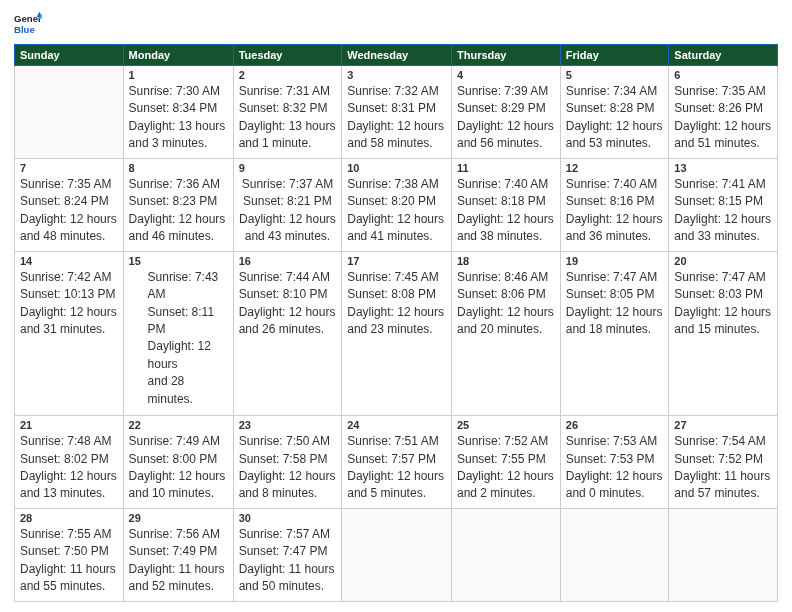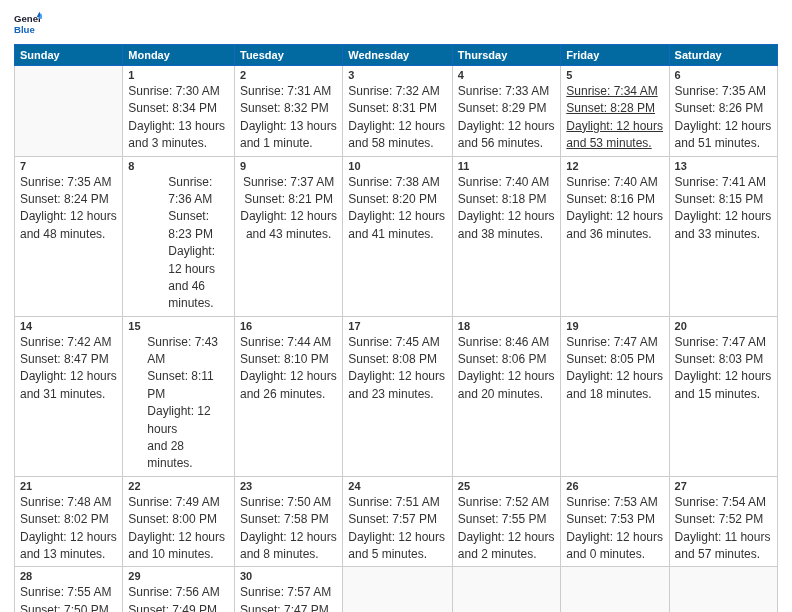--- a/index.html
+++ b/index.html
@@ -43,21 +43,21 @@
     .location-title {
       font-size: 14px;
       color: #555;
     }
     .calendar-table {
       width: 100%;
       border-collapse: collapse;
       flex: 1;
     }
     .calendar-table th {
-      background: #0369a1;
+      background: #14532d;
       color: #fff;
       font-size: 11px;
       font-weight: bold;
       padding: 4px 5px;
       text-align: left;
       border: 1px solid #1565c0;
     }
     .calendar-table td {
       border: 1px solid #ccc;
       vertical-align: top;
@@ -136,28 +136,28 @@
           </td>
           <td>
             <span class="day-number">3</span>
             <div class="day-info" style="white-space: pre-line;">Sunrise: 7:32 AM
 Sunset: 8:31 PM
 Daylight: 12 hours
 and 58 minutes.</div>
           </td>
           <td>
             <span class="day-number">4</span>
-            <div class="day-info" style="white-space: pre-line;">Sunrise: 7:33 AM
+            <div class="day-info" style="white-space: pre-line;">Sunrise: 7:39 AM
 Sunset: 8:29 PM
 Daylight: 12 hours
 and 56 minutes.</div>
           </td>
           <td>
             <span class="day-number">5</span>
-            <div class="day-info" style="white-space: pre-line; text-decoration: underline;">Sunrise: 7:34 AM
+            <div class="day-info" style="white-space: pre-line;">Sunrise: 7:34 AM
 Sunset: 8:28 PM
 Daylight: 12 hours
 and 53 minutes.</div>
           </td>
           <td>
             <span class="day-number">6</span>
             <div class="day-info" style="white-space: pre-line;">Sunrise: 7:35 AM
 Sunset: 8:26 PM
 Daylight: 12 hours
 and 51 minutes.</div>
@@ -166,21 +166,21 @@
         <tr>
           <td>
             <span class="day-number">7</span>
             <div class="day-info" style="white-space: pre-line;">Sunrise: 7:35 AM
 Sunset: 8:24 PM
 Daylight: 12 hours
 and 48 minutes.</div>
           </td>
           <td>
             <span class="day-number">8</span>
-            <div class="day-info" style="white-space: pre-line; margin-left: 40px;">Sunrise: 7:36 AM
+            <div class="day-info" style="white-space: pre-line;">Sunrise: 7:36 AM
 Sunset: 8:23 PM
 Daylight: 12 hours
 and 46 minutes.</div>
           </td>
           <td>
             <span class="day-number">9</span>
             <div class="day-info" style="white-space: pre-line; text-align: center;">Sunrise: 7:37 AM
 Sunset: 8:21 PM
 Daylight: 12 hours
 and 43 minutes.</div>
@@ -211,21 +211,21 @@
             <div class="day-info" style="white-space: pre-line;">Sunrise: 7:41 AM
 Sunset: 8:15 PM
 Daylight: 12 hours
 and 33 minutes.</div>
           </td>
         </tr>
         <tr>
           <td>
             <span class="day-number">14</span>
             <div class="day-info" style="white-space: pre-line;">Sunrise: 7:42 AM
-Sunset: 8:47 PM
+Sunset: 10:13 PM
 Daylight: 12 hours
 and 31 minutes.</div>
           </td>
           <td>
             <span class="day-number">15</span>
             <div class="day-info" style="white-space: pre-line; margin-left: 19px;">Sunrise: 7:43 AM
 Sunset: 8:11 PM
 Daylight: 12 hours
 and 28 minutes.</div>
           </td>

